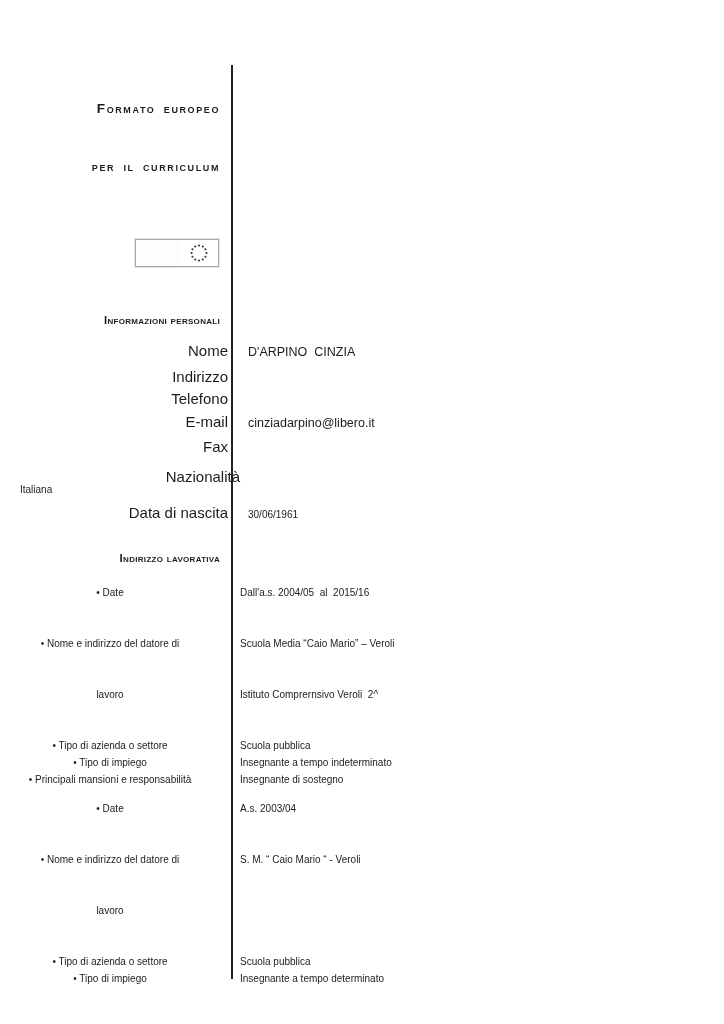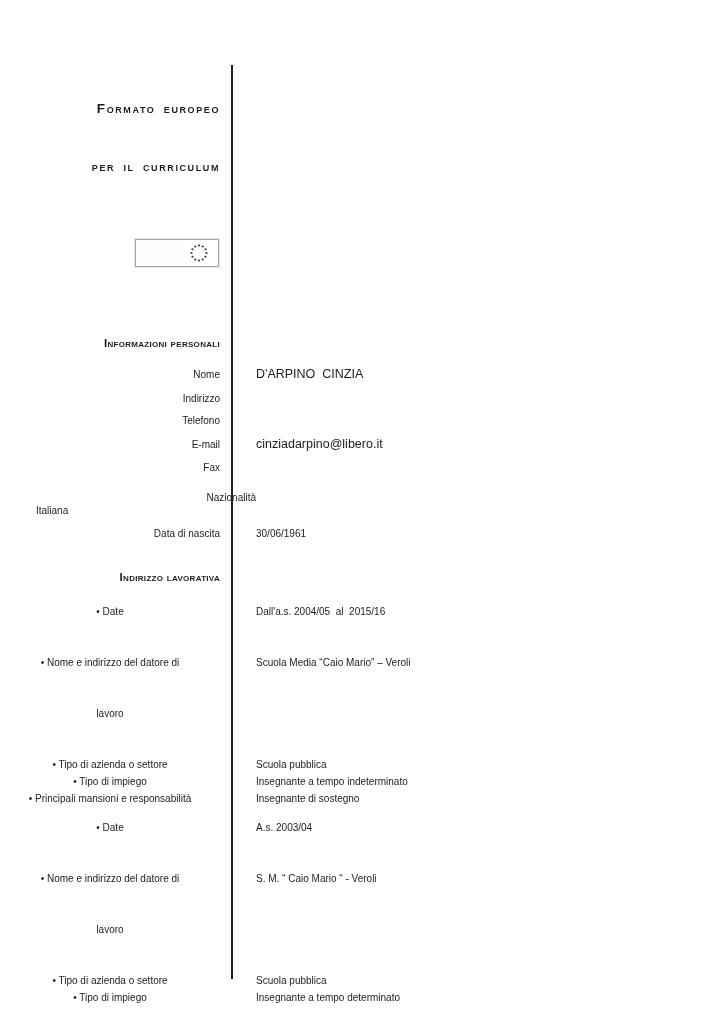--- a/index.html
+++ b/index.html
@@ -27,21 +27,21 @@
     width: 724px;
   }
   .row { display: flex; align-items: baseline; }
   .cell-l {
     width: 220px;
     flex: none;
     text-align: right;
     white-space: pre-wrap;
   }
   .cell-r {
-    margin-left: 36px;
+    margin-left: 20px;
     flex: 1;
     white-space: pre-wrap;
   }
   
   .title-line {
     font-size: 13.5px;
     font-weight: bold;
     font-variant: small-caps;
     letter-spacing: 1.6px;
     line-height: 22px;
@@ -58,26 +58,26 @@
     box-shadow: 0 0 0 1px #e6e6e6;
   }
   
   .section-heading {
     font-size: 11.5px;
     font-weight: bold;
     font-variant: small-caps;
     letter-spacing: 0.3px;
     line-height: 15px;
   }
-  .heading-personal { margin-top: 43px; }
+  .heading-personal { margin-top: 20px; }
   .heading-experience { margin-top: 30px; }
   
   .p-rows { margin-top: 16px; }
   .p-row { margin-bottom: 9.5px; }
-  .p-row .cell-l { font-size: 10px; line-height: 13px; }
+  .p-row .cell-l { font-size: 15px; line-height: 13px; margin-left: 8px; }
   .p-row .cell-r { font-size: 10px; line-height: 13px; }
   .p-row.big .cell-r { font-size: 12.5px; line-height: 15px; }
   .gap-before { margin-top: 17px; flex-direction: column; }
   
   .x-blocks { margin-top: 18px; }
   .x-block { margin-bottom: 12px; }
   .x-row .cell-l { font-size: 10px; line-height: 17px; text-align: center; }
   .x-row .cell-r { font-size: 10px; line-height: 17px; }
   .x-line { min-height: 17px; }
 </style>
@@ -164,20 +164,21 @@
           <div class="cell-l">• Date</div>
           <div class="cell-r">Dall'a.s. 2004/05  al  2015/16</div>
         </div>
         <div class="row x-row">
           <div class="cell-l">
             <div class="x-line">• Nome e indirizzo del datore di</div>
             <div class="x-line">lavoro</div>
           </div>
           <div class="cell-r">
             <div class="x-line">Scuola Media “Caio Mario” – Veroli</div>
+            <div class="x-line">Istituto Comprernsivo Veroli  2^</div>
           </div>
         </div>
         <div class="row x-row">
           <div class="cell-l">• Tipo di azienda o settore</div>
           <div class="cell-r">Scuola pubblica</div>
         </div>
         <div class="row x-row">
           <div class="cell-l">• Tipo di impiego</div>
           <div class="cell-r">Insegnante a tempo indeterminato</div>
         </div>

